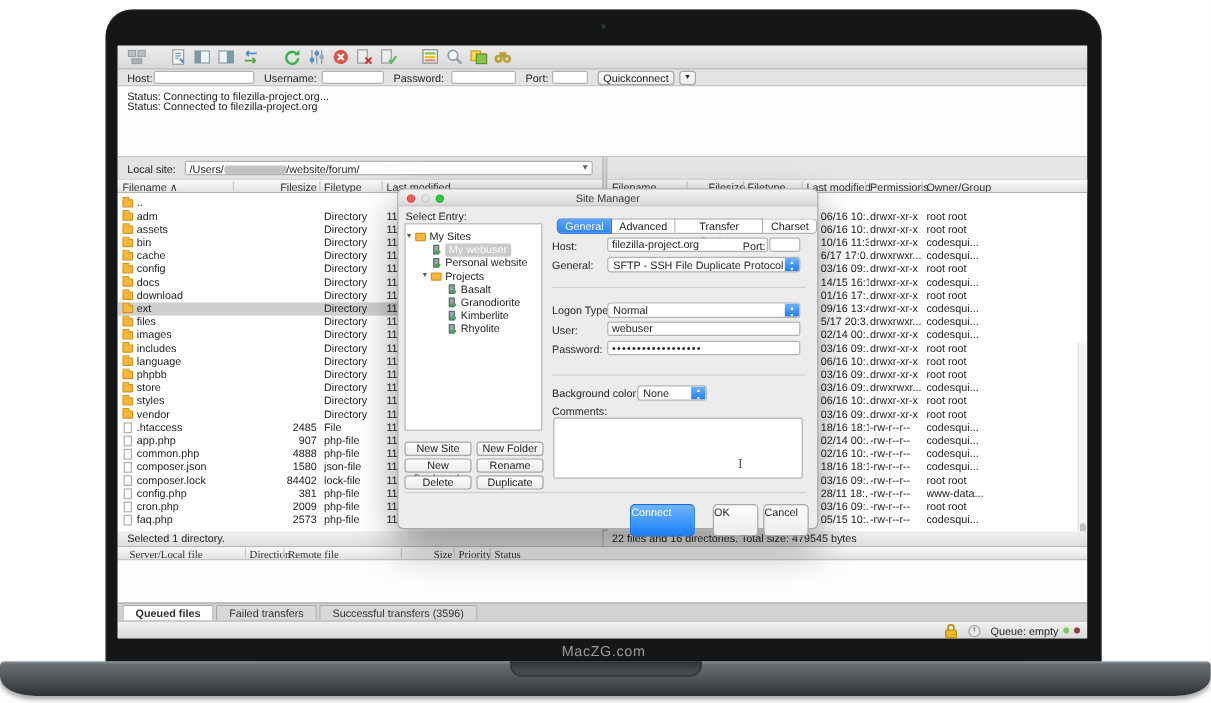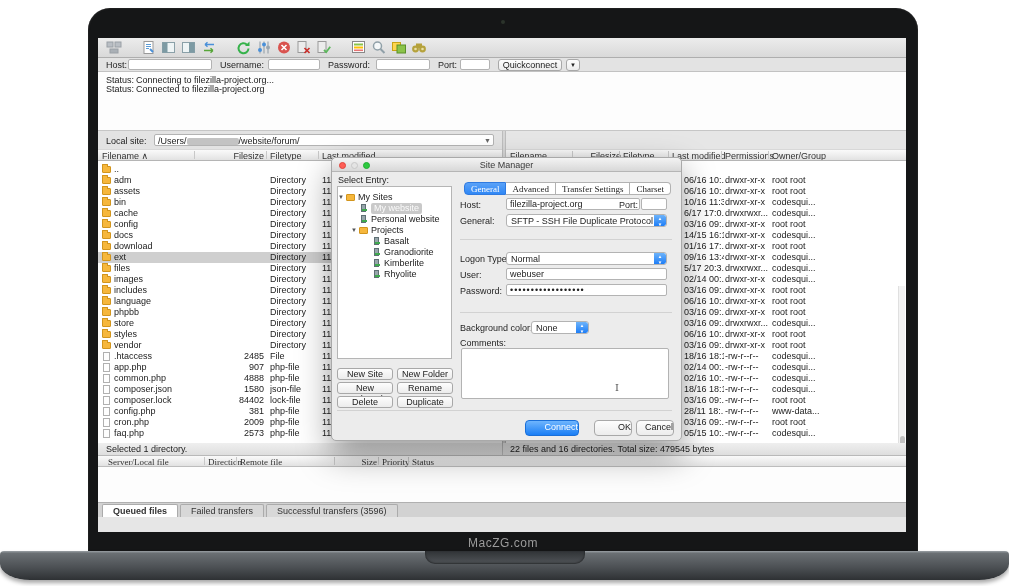--- a/index.html
+++ b/index.html
@@ -87,33 +87,33 @@
   .treebox{position:absolute;left:5px;top:28px;width:115px;height:173px;background:#fff;border:1px solid #b5b5b5;overflow:hidden;}
   .trow{position:absolute;left:0;height:11px;line-height:11px;width:100%;white-space:nowrap;}
   .trow .tarr{position:absolute;font-size:6px;color:#555;top:0;}
   .trow .tfolder{position:absolute;top:2px;width:9px;height:7px;background:#f6b73c;border:1px solid #d2951d;border-radius:1px;}
   .trow .tserver{position:absolute;top:1px;width:5px;height:8px;background:#97a6ab;border:1px solid #5f6f74;}
   .trow .tserver::after{content:"";position:absolute;left:0;bottom:0;width:5px;height:2px;background:#3faa4e;}
   .trow .tlab{position:absolute;top:0;}
   .trow .tlab.selpill{background:#c9c9c9;border-radius:2px;color:#fbfbfb;padding:0 3px;}
   .ebtn{position:absolute;height:12px;background:linear-gradient(#fdfdfd,#ececec);border:1px solid #a8a8a8;border-radius:3px;
     text-align:center;line-height:11px;}
-  .seg{position:absolute;top:24px;height:17px;display:flex;font-family:Liberation Serif, serif;}
+  .seg{position:absolute;top:24px;height:17px;display:flex;}
   .segb{height:13px;line-height:12px;padding:0 6px;background:#fff;border:1px solid #b2b2b2;border-left:none;text-align:center;color:#222;}
   .segb:first-child{border-left:1px solid #b2b2b2;border-radius:4px 0 0 4px;}
   .segb:last-child{border-radius:0 4px 4px 0;}
   .segb.active{background:linear-gradient(#5aa2f8,#2f87f5);color:#fff;border-color:#2f7ae0;}
   .dinput{position:absolute;height:12px;background:#fff;border:1px solid #b3b3b3;border-radius:2px;line-height:11px;padding:0 3px;overflow:hidden;white-space:nowrap;}
   .dselect{position:absolute;height:13px;background:#fff;border:1px solid #b3b3b3;border-radius:3px;line-height:12px;padding:0 16px 0 4px;overflow:hidden;white-space:nowrap;}
   .stepper{position:absolute;right:0;top:0;bottom:0;width:12px;background:linear-gradient(#6db3fa,#1e7ef7);border-radius:0 2px 2px 0;
     color:#fff;font-size:4.5px;line-height:5.5px;text-align:center;padding-top:1px;}
   .dsep{position:absolute;left:128px;width:212px;height:1px;background:#d2d2d2;}
   .dtext{position:absolute;left:129px;top:190px;width:208px;height:51px;background:#fff;border:1px solid #b3b3b3;border-radius:2px;}
   .ibeam{position:absolute;color:#555;font-family:"DejaVu Serif",serif;font-size:10px;}
-  .abtn{position:absolute;top:262px;height:16px;border-radius:4px;text-align:right;line-height:12px;
+  .abtn{position:absolute;top:262px;height:27px;border-radius:4px;text-align:left;line-height:12px;
     background:linear-gradient(#fdfdfd,#ececec);border:1px solid #a8a8a8;}
   .abtn.primary{background:linear-gradient(#6fb5fd,#1a7ef5);border-color:#1a6fd8;color:#fff;}
 </style>
 </head>
 <body>
 
 <div class="laptop">
   <div class="screen-frame">
     <div class="webcam"></div>
     <div class="watermark">MacZG.com</div>
@@ -604,37 +604,56 @@
         <span class="hcell" style="left: 314px;">Status</span>
         <span class="hdiv" style="left: 310px;"></span>
       </div>
     <div class="queuebody"></div>
     <div class="queuetabs" id="queueTabs">
         <span class="qtab active">Queued files</span>
         <span class="qtab">Failed transfers</span>
         <span class="qtab">Successful transfers (3596)</span>
       </div>
 
+    <div class="bottombar">
+      <span class="br">
+        <span class="ticon" style="width:13px" id="lockIcon">
+            <svg width="13" height="14">
+              <rect x="2" y="6" width="9" height="6.5" rx="1" fill="#f0b429" stroke="#c08a10"></rect>
+              <path d="M4 6V4.3a2.5 2.5 0 0 1 5 0V6" stroke="#b5890f" stroke-width="1.4" fill="none"></path>
+            </svg>
+          </span>
+        <span class="ticon" style="width:12px" id="dialIcon">
+            <svg width="12" height="12">
+              <circle cx="6" cy="6" r="4.6" fill="#e9e9e9" stroke="#a5a5a5"></circle>
+              <line x1="6" y1="6" x2="6" y2="2.6" stroke="#8a8a8a"></line>
+            </svg>
+          </span>
+        <span>Queue: empty</span>
+        <span class="led" id="ledOk" style="background: rgb(124, 199, 106);"></span>
+        <span class="led" id="ledErr" style="background: rgb(140, 61, 56);"></span>
+      </span>
+    </div>
 
     <div class="dialog">
       <div class="dtitle">Site Manager</div>
       <span class="tl" style="left:7px;background:#ff5e56;border:1px solid #e0443c"></span>
       <span class="tl" style="left:19px;background:#e4e4e4;border:1px solid #c8c8c8"></span>
       <span class="tl" style="left:31px;background:#2dc93f;border:1px solid #1fae31"></span>
 
       <span class="dlabel" style="left:6px;top:17px">Select Entry:</span>
       <div class="treebox" id="smTree">
           <div class="trow" style="top: 5px;">
             <span class="tarr" style="left:0px">▼</span>
             <span class="tfolder" style="left:8px"></span>
             <span class="tlab" style="left:20px">My Sites</span>
           </div>
           <div class="trow" style="top: 16px;">
             <span class="tserver" style="left:23px"></span>
-            <span class="tlab selpill" style="left:33px">My website</span>
+            <span class="tlab selpill" style="left:33px">My webuser</span>
           </div>
           <div class="trow" style="top: 27px;">
             <span class="tserver" style="left:23px"></span>
             <span class="tlab" style="left:33px">Personal website</span>
           </div>
           <div class="trow" style="top: 38px;">
             <span class="tarr" style="left:13px">▼</span>
             <span class="tfolder" style="left:21px"></span>
             <span class="tlab" style="left:33px">Projects</span>
           </div>

